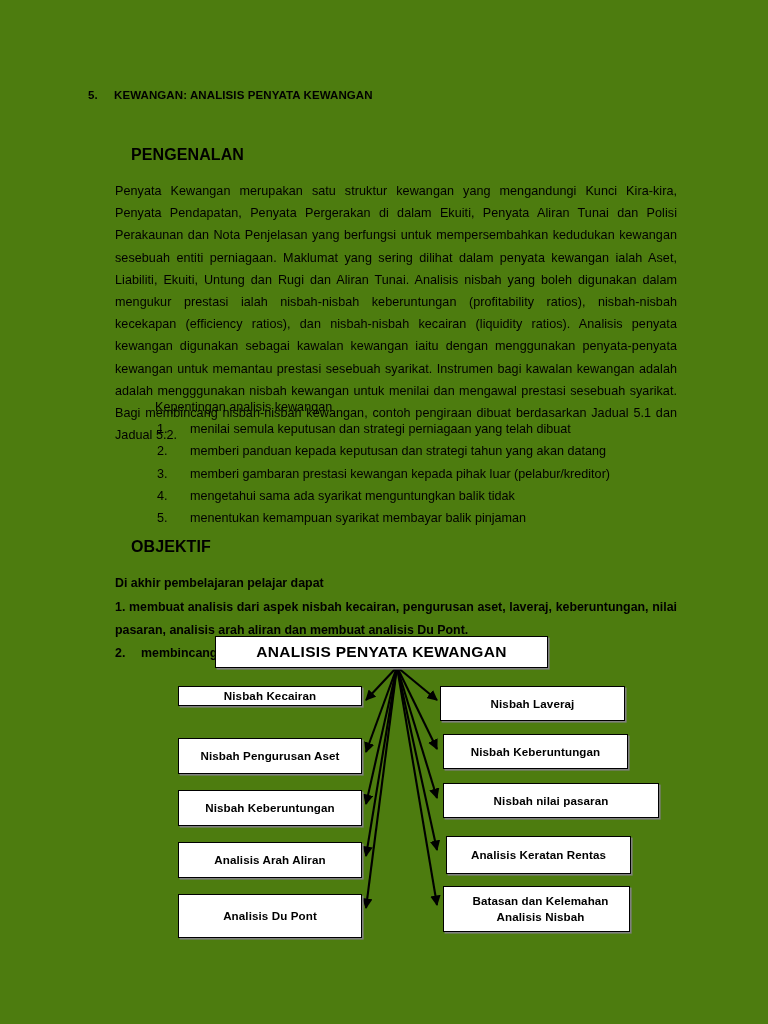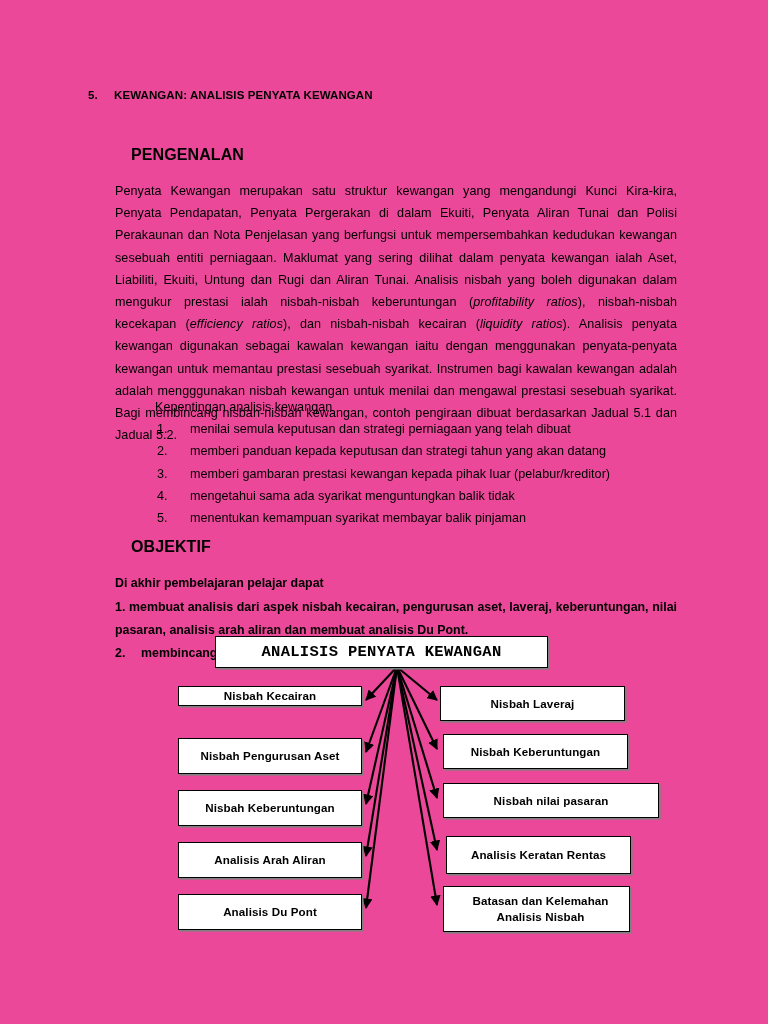--- a/index.html
+++ b/index.html
@@ -15,21 +15,21 @@
     color: #000000;
     overflow: hidden;
   }
 
   .page {
     position: absolute;
     left: 0;
     top: 0;
     width: 768px;
     height: 1024px;
-    background: #ec4899;
+    background: #4d7c0f;
   }
 
   
   .doc-heading {
     position: absolute;
     left: 88px;
     top: 89px;
     width: 600px;
     font-size: 11.5px;
     font-weight: bold;
@@ -57,21 +57,21 @@
 
   p.body {
     margin: 0;
     font-size: 12.6px;
     line-height: 22.2px;
     text-align: justify;
     text-justify: inter-word;
     letter-spacing: 0.05px;
   }
 
-  .it { font-style: italic; }
+  .it { }
 
   
   .lead {
     font-size: 12.6px;
     line-height: 22.2px;
     margin: 0;
   }
   ol.numlist {
     list-style: none;
     margin: 0;
@@ -194,37 +194,37 @@
       <line x1="397" y1="667" x2="366" y2="908"></line>
 
       <line x1="397" y1="667" x2="437" y2="700"></line>
       <line x1="397" y1="667" x2="437" y2="749"></line>
       <line x1="397" y1="667" x2="437" y2="798"></line>
       <line x1="397" y1="667" x2="437" y2="850"></line>
       <line x1="397" y1="667" x2="437" y2="905"></line>
     </g>
   </svg>
 
-  <div class="dbox title" style="left:215px; top:636px; width:333px; height:32px;font-family:Liberation Mono, monospace;">
+  <div class="dbox title" style="left:215px; top:636px; width:333px; height:32px;">
     <span>ANALISIS PENYATA KEWANGAN</span>
   </div>
 
   <div class="dbox" style="left:178px; top:686px; width:184px; height:20px;">
     <span>Nisbah Kecairan</span>
   </div>
   <div class="dbox" style="left:178px; top:738px; width:184px; height:36px;">
     <span>Nisbah Pengurusan Aset</span>
   </div>
   <div class="dbox" style="left:178px; top:790px; width:184px; height:36px;">
     <span>Nisbah Keberuntungan</span>
   </div>
   <div class="dbox" style="left:178px; top:842px; width:184px; height:36px;">
     <span>Analisis Arah Aliran</span>
   </div>
-  <div class="dbox" style="left:178px; top:894px; width:184px; height:36px;">
+  <div class="dbox" style="left:178px; top:894px; width:184px; height:44px;">
     <span>Analisis Du Pont</span>
   </div>
 
   <div class="dbox" style="left:440px; top:686px; width:185px; height:35px;">
     <span>Nisbah Laveraj</span>
   </div>
   <div class="dbox" style="left:443px; top:734px; width:185px; height:35px;">
     <span>Nisbah Keberuntungan</span>
   </div>
   <div class="dbox" style="left:443px; top:783px; width:216px; height:35px;">

